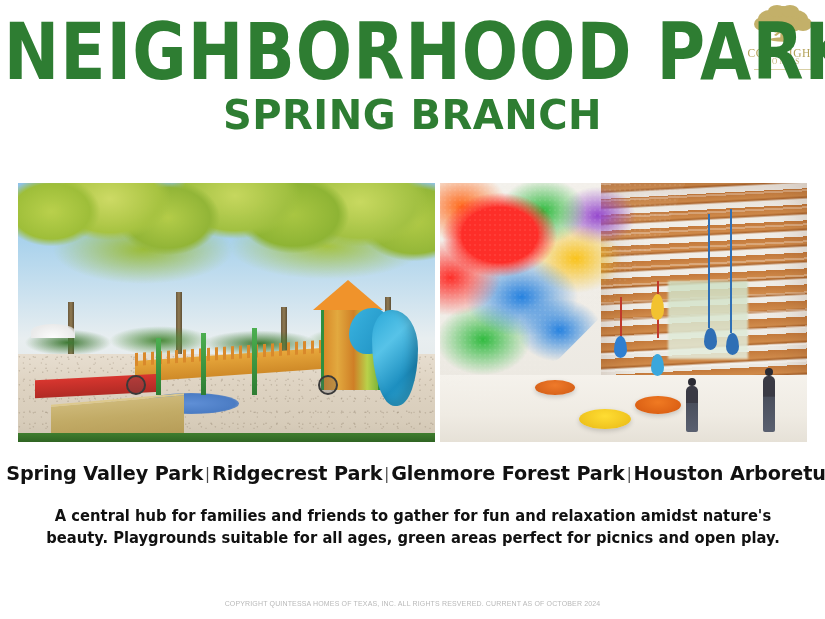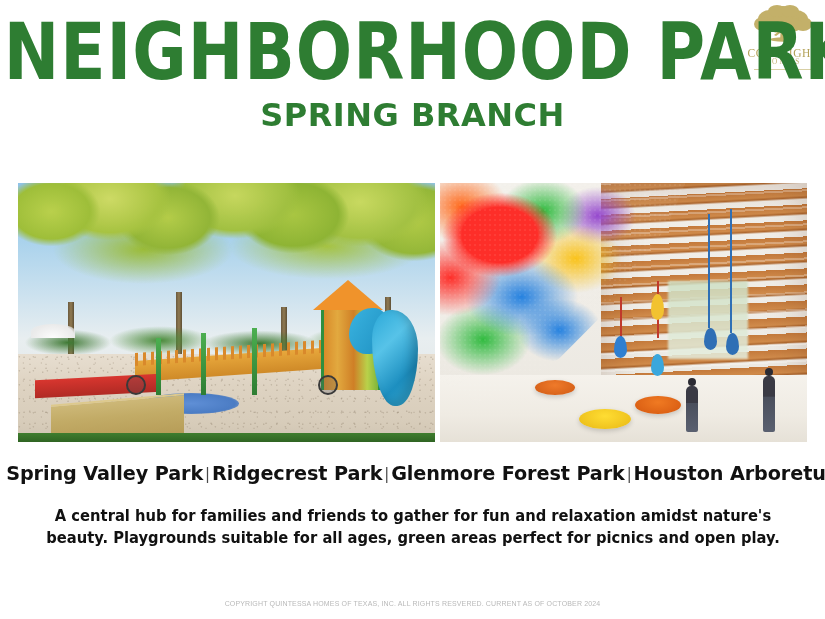--- a/index.html
+++ b/index.html
@@ -79,21 +79,21 @@
     white-space: nowrap;
   }
   .title-sub {
     position: absolute;
     left: 0;
     top: 92px;
     width: 825px;
     text-align: center;
     font-family: "DejaVu Sans", sans-serif;
     font-weight: bold;
-    font-size: 32px;
+    font-size: 40px;
     line-height: 46px;
     letter-spacing: 0.5px;
     color: #2e7d32;
     white-space: nowrap;
   }
 
   
   .photo-row {
     position: absolute;
     left: 18px;

